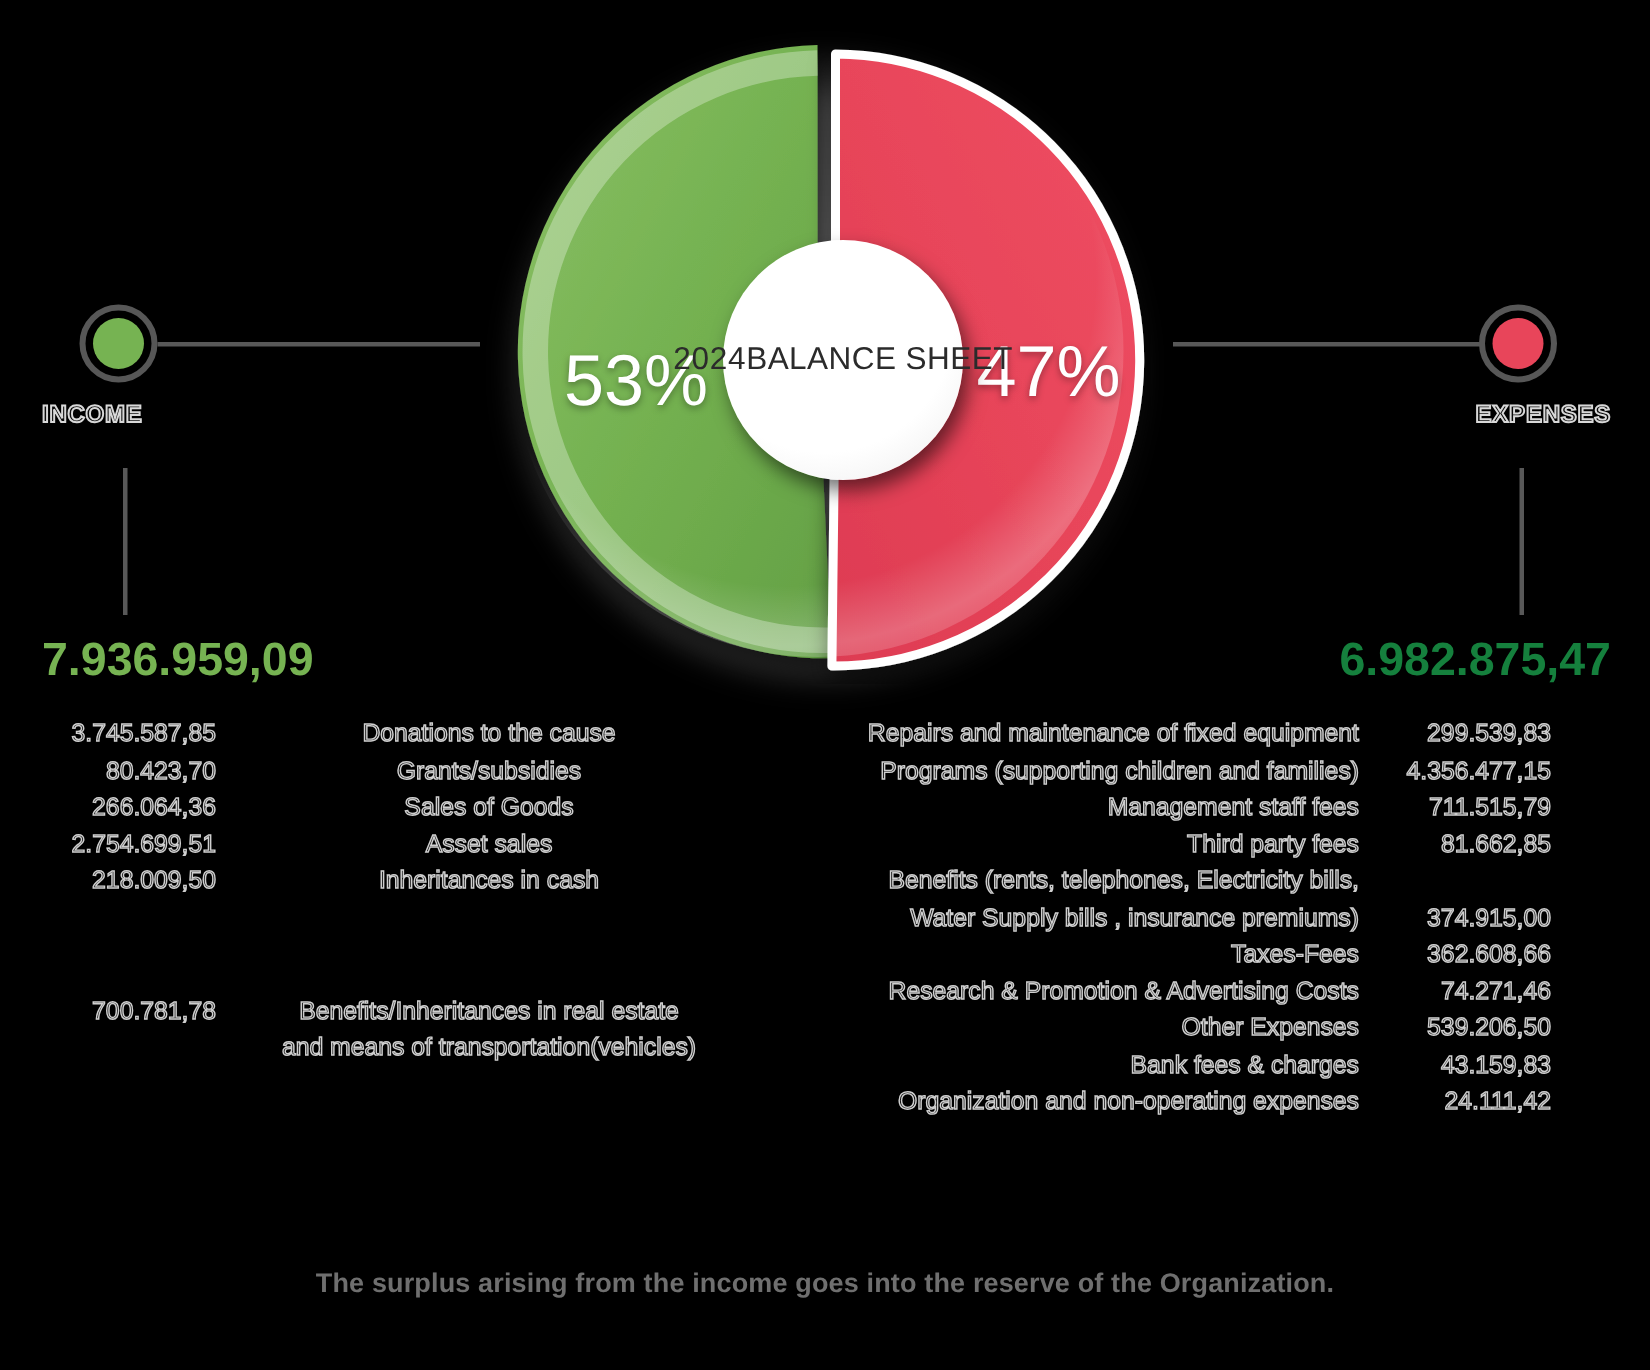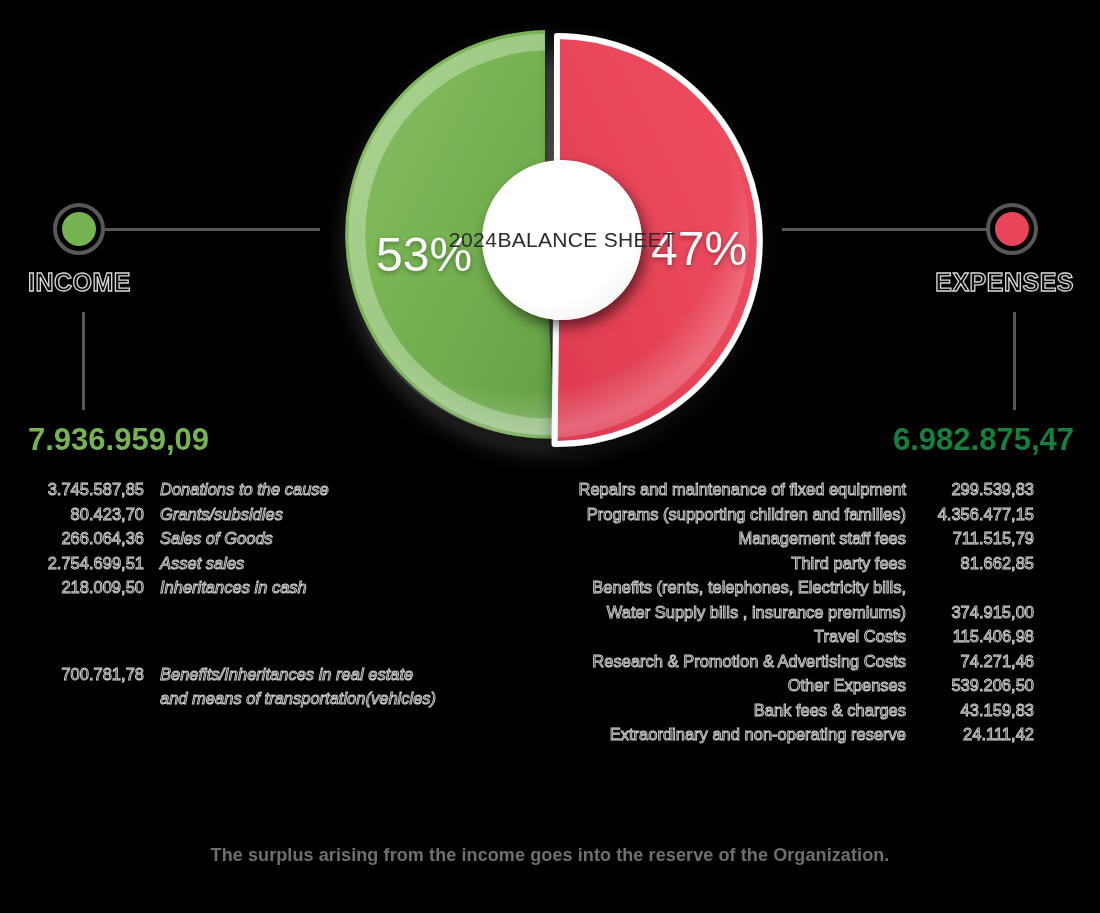--- a/index.html
+++ b/index.html
@@ -41,39 +41,39 @@
   .hline { position:absolute; height:3px; background:#585858; }
   .vline { position:absolute; width:3px; background:#585858; }
 
   .knob {
     position:absolute; width:52px; height:52px; border-radius:50%;
     border:4px solid #575757; display:flex; align-items:center; justify-content:center;
   }
   .knob > i { display:block; width:34px; height:34px; border-radius:50%; }
 
   .side-label {
-    position:absolute; font-size:25px; font-weight:700; color:#0b0b0b;
+    position:absolute; font-size:16px; font-weight:700; color:#0b0b0b;
     -webkit-text-stroke:1.3px #d8d8d8; letter-spacing:.5px; white-space:nowrap;
   }
 
   .big-total { position:absolute; font-size:31px; font-weight:700; white-space:nowrap; }
 
   
   .panel { position:absolute; width:470px; }
   .panel-left  { left:22px;  top:477px; }
   .panel-right { left:564px; top:477px; }
 
   table.items { width:100%; border-collapse:collapse; }
   table.items td {
     font-size:16.5px; line-height:24.5px; padding:0;
     color:#0a0a0a; -webkit-text-stroke:0.95px #cfcfcf;
     vertical-align:top; white-space:pre-line;
   }
   .c-amount-l { width:138px; text-align:right; padding-right:16px !important; }
-  .c-name-l   { text-align:left;font-style:italic; }
+  .c-name-l   { text-align:center; }
   .c-name-r   { text-align:right; padding-right:16px !important; }
   .c-amount-r { width:112px; text-align:right; }
   .spacer-row td { height:62px; }
 
   .footnote {
     position:absolute; left:0; top:845px; width:1100px; text-align:center;
     font-size:18px; color:#6f6f6f; font-weight:600; letter-spacing:.1px;
   }
 </style>
 </head>
@@ -196,37 +196,37 @@
           <tr>
             <td class="c-name-r">Third party fees</td>
             <td class="c-amount-r">81.662,85</td>
           </tr>
           <tr>
             <td class="c-name-r">Benefits (rents, telephones, Electricity bills,
 Water Supply bills , insurance premiums)</td>
             <td class="c-amount-r" style="vertical-align: bottom;">374.915,00</td>
           </tr>
           <tr>
-            <td class="c-name-r">Travel Costs</td>
-            <td class="c-amount-r">115.406,98</td>
+            <td class="c-name-r">Taxes-Fees</td>
+            <td class="c-amount-r">362.608,66</td>
           </tr>
           <tr>
             <td class="c-name-r">Research &amp; Promotion &amp; Advertising Costs</td>
             <td class="c-amount-r">74.271,46</td>
           </tr>
           <tr>
             <td class="c-name-r">Other Expenses</td>
             <td class="c-amount-r">539.206,50</td>
           </tr>
           <tr>
             <td class="c-name-r">Bank fees &amp; charges</td>
             <td class="c-amount-r">43.159,83</td>
           </tr>
           <tr>
-            <td class="c-name-r">Extraordinary and non-operating reserve</td>
+            <td class="c-name-r">Organization and non-operating expenses</td>
             <td class="c-amount-r">24.111,42</td>
           </tr>
         </tbody>
     </table>
   </div>
 
   <div class="footnote">The surplus arising from the income goes into the reserve of the Organization.</div>
 
 </div>
 

